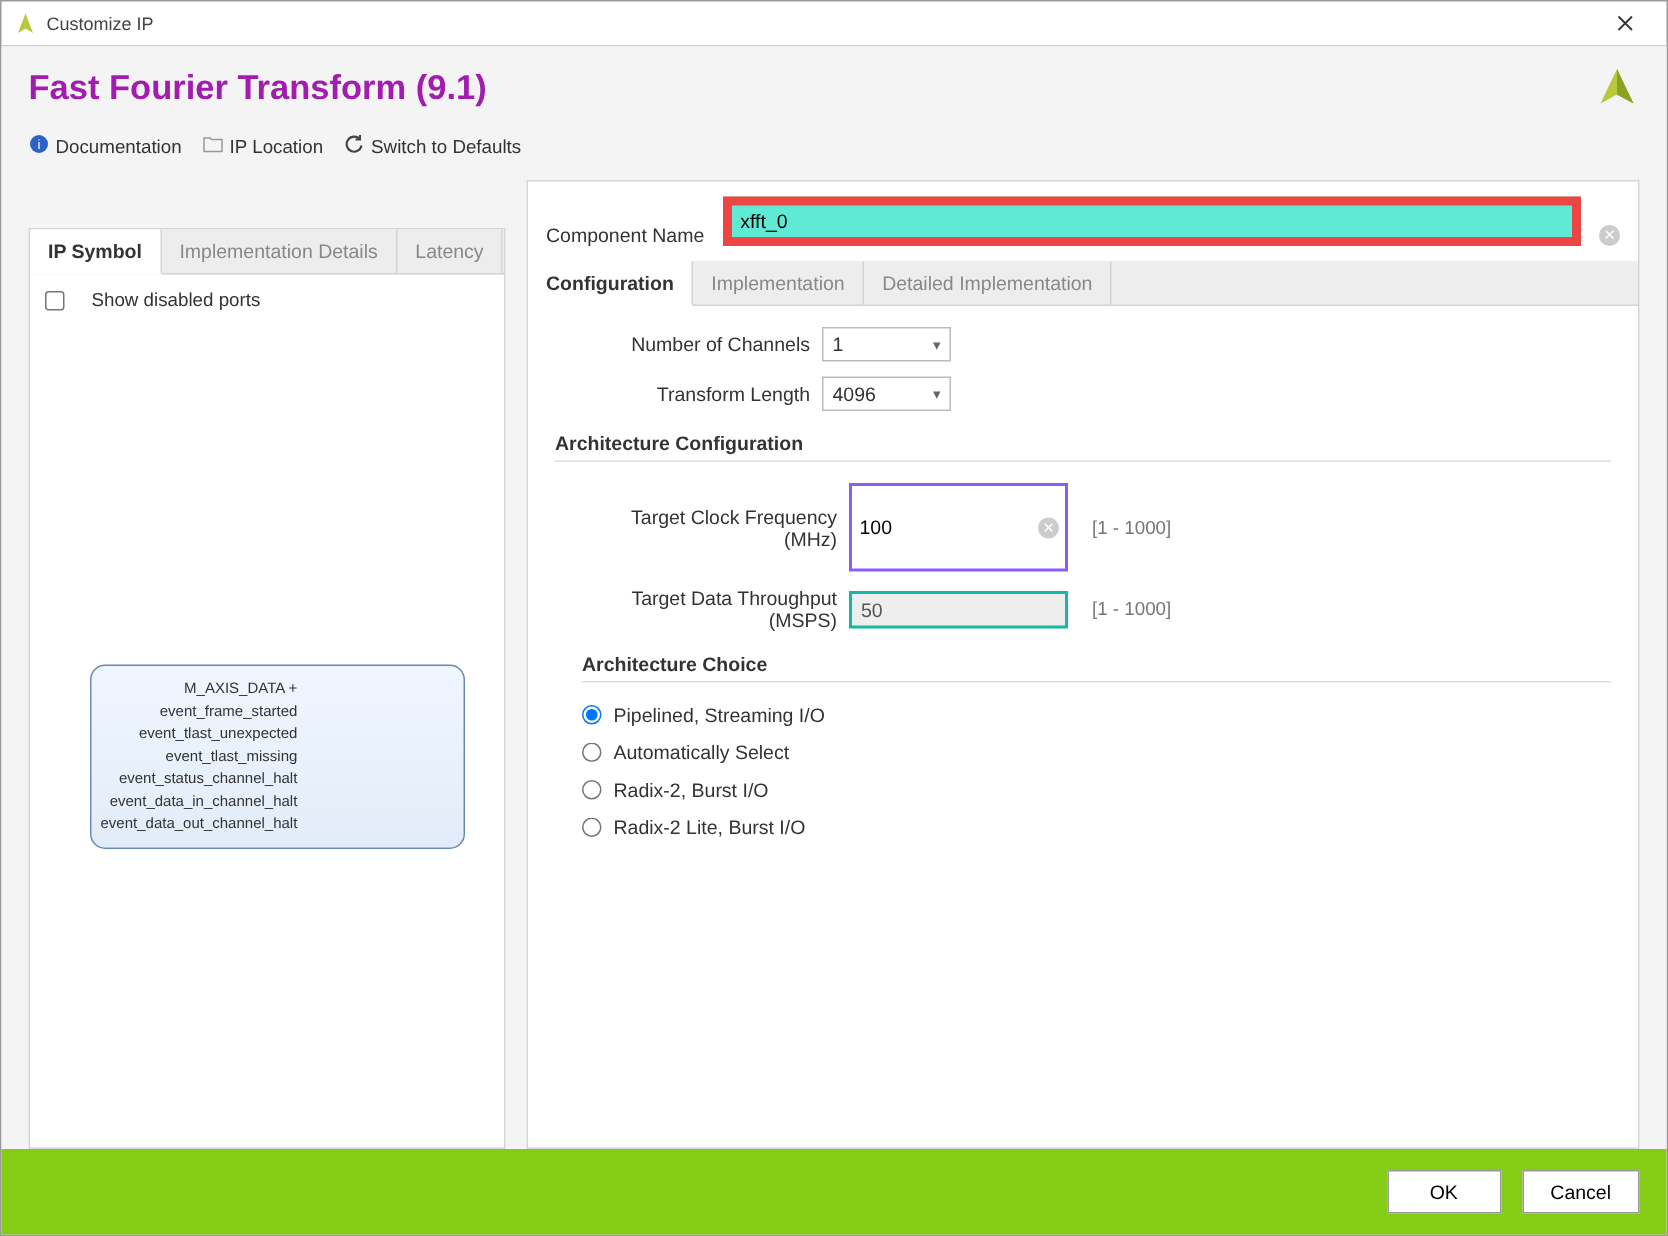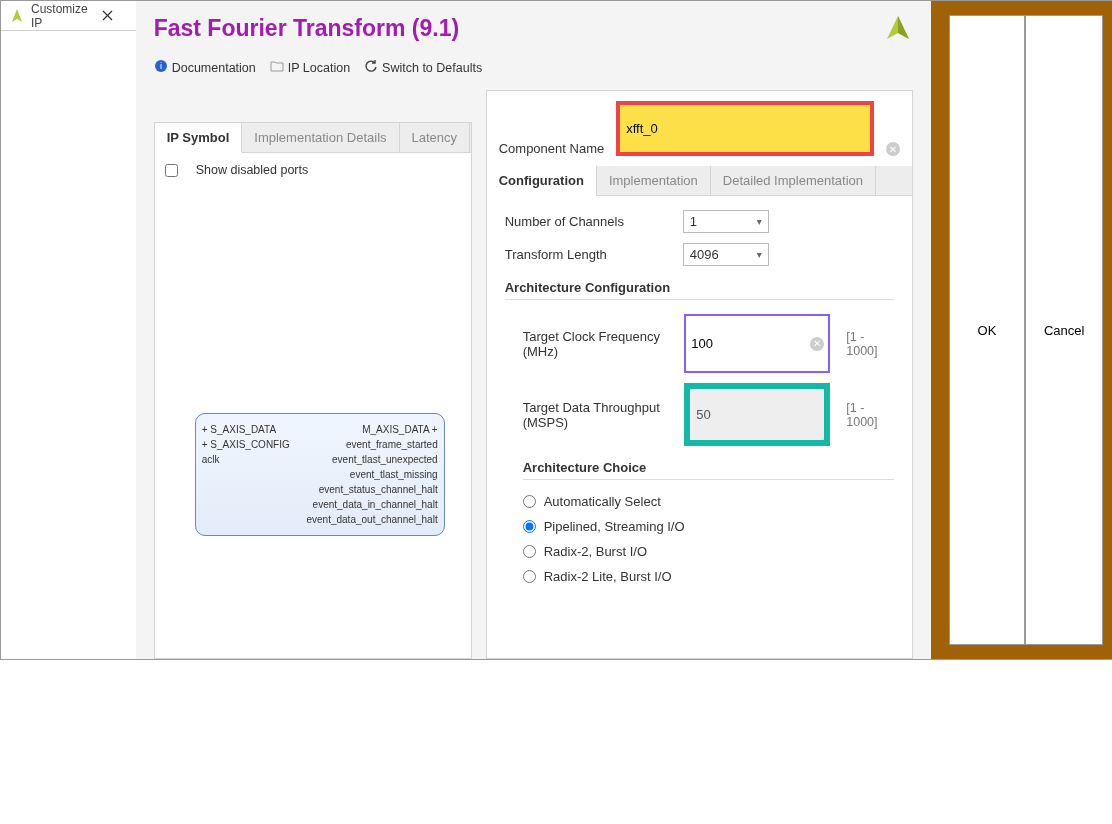--- a/index.html
+++ b/index.html
@@ -1,17 +1,17 @@
 <!DOCTYPE html>
 <html><head>
 <meta charset="utf-8">
 <style>
 * { box-sizing: border-box; margin: 0; padding: 0; font-family: "Segoe UI", Arial, sans-serif; }
 body { background: #fff; font-size: 13px; color: #333; }
-.window { width: 1112px; height: 660px; border: 1px solid #999; background: #fff; display: flex; flex-direction: row; }
+.window { width: 1112px; height: 824px; border: 1px solid #999; background: #fff; display: flex; flex-direction: column; }
 .titlebar { height: 30px; display: flex; align-items: center; padding: 0 8px; border-bottom: 1px solid #d0d0d0; }
 .titlebar-icon { width: 16px; height: 16px; margin-right: 6px; }
 .titlebar-text { flex: 1; font-size: 12px; color: #444; }
 .close-btn { width: 40px; height: 28px; display: flex; align-items: center; justify-content: center; cursor: pointer; }
 
 .main-area { flex: 1; display: flex; flex-direction: column; padding: 12px 18px 0 18px; background: #f4f4f4; }
 .header-row { display: flex; align-items: center; margin-bottom: 16px; }
 .ip-title { font-size: 23px; font-weight: bold; color: #a21caf; flex: 1; }
 .logo { width: 30px; height: 30px; }
 
@@ -32,38 +32,38 @@
 input[type=checkbox] { width: 13px; height: 13px; }
 
 .ip-block { position: absolute; top: 260px; left: 40px; width: 250px; border: 1px solid #6889b8; border-radius: 10px; background: linear-gradient(#f0f6ff,#e2ecf8); padding: 8px 6px; font-size: 10px; color: #333; }
 .ip-inner { display: flex; justify-content: space-between; }
 .ip-col-left { text-align: left; }
 .ip-col-right { text-align: right; }
 .ip-port { line-height: 15px; white-space: nowrap; }
 
 .comp-name-row { display: flex; align-items: flex-end; padding: 10px 12px; gap: 12px; }
 .comp-name-row label { font-size: 13px; color: #333; }
-.comp-name-input { flex: 1; padding: 16px 6px; border: 4px solid #ef4444; font-size: 13px; background:#fde047; }
+.comp-name-input { flex: 1; padding: 3px 6px; border: 6px solid #ef4444; font-size: 13px; background:#5eead4; }
 .clear-circ { width:14px; height:14px; border-radius:50%; background:#ccc; color:#fff; font-size:10px; display:flex;align-items:center;justify-content:center; cursor:pointer; }
 
 .config-body { padding: 14px 18px; overflow: auto; }
 .form-row { display: flex; align-items: center; margin-bottom: 10px; gap: 8px; }
-.form-label { width: 170px; font-size: 13px; }
+.form-label { width: 170px; font-size: 13px; text-align: right; }
 .select { width: 86px; padding: 3px 6px; border: 1px solid #bbb; background: #fff; position:relative; display:flex; justify-content:space-between; align-items:center; cursor:pointer; }
 .section-hdr { font-weight: 600; margin: 14px 0 4px 0; font-size: 13px; }
 .section-rule { border: none; border-top: 1px solid #ddd; margin-bottom: 14px; }
 .indent { margin-left: 18px; }
-.text-input { width: 146px; padding: 18px 6px; border: 6px solid #14b8a6; font-size: 13px; }
+.text-input { width: 146px; padding: 3px 6px; border: 2px solid #14b8a6; font-size: 13px; }
 .text-input.focused { border: 2px solid #8b5cf6; padding: 20px 5px; }
 .text-input.disabled { background: #eee; color:#555; }
 .hint { color: #777; font-size: 12.5px; margin-left: 8px; }
 .radio-row { display: flex; align-items: center; gap: 8px; margin-bottom: 10px; margin-left: 18px; }
 input[type=radio] { width:13px; height:13px; }
 
-.footer { padding: 14px 18px; display: flex; justify-content: flex-end; background:#a16207; }
+.footer { padding: 14px 18px; display: flex; justify-content: flex-end; gap: 14px; background:#84cc16; }
 .btn { min-width: 76px; padding: 6px 18px; border: 1px solid #999; background: #fff; cursor: pointer; font-size:13px; }
 
 .chev { font-size:10px; color:#666; }
 svg.pine { display:block; }
 </style>
 </head>
 <body>
 
 <div class="window">
 
@@ -125,25 +125,20 @@
           <div class="tab">Latency</div>
         </div>
         <div class="left-body">
           <label class="checkbox-row">
             <input type="checkbox" style="">
             <span>Show disabled ports</span>
           </label>
 
           <div class="ip-block">
             <div class="ip-inner">
-              <div class="ip-col-left">
-                <div class="ip-port">+ S_AXIS_DATA</div>
-                <div class="ip-port">+ S_AXIS_CONFIG</div>
-                <div class="ip-port">aclk</div>
-              </div>
               <div class="ip-col-right">
                 <div class="ip-port">M_AXIS_DATA +</div>
                 <div class="ip-port">event_frame_started</div>
                 <div class="ip-port">event_tlast_unexpected</div>
                 <div class="ip-port">event_tlast_missing</div>
                 <div class="ip-port">event_status_channel_halt</div>
                 <div class="ip-port">event_data_in_channel_halt</div>
                 <div class="ip-port">event_data_out_channel_halt</div>
               </div>
             </div>
@@ -197,26 +192,26 @@
           <div class="form-row indent">
             <span class="form-label">Target Data Throughput (MSPS)</span>
             <input class="text-input disabled" disabled="" value="50" style="">
             <span class="hint">[1 - 1000]</span>
           </div>
 
           <div class="section-hdr indent">Architecture Choice</div>
           <hr class="section-rule indent" style="margin-left:18px;">
 
           <label class="radio-row">
+            <input type="radio" name="arch" checked="" style="">
+            <span>Pipelined, Streaming I/O</span>
+          </label>
+          <label class="radio-row">
             <input type="radio" name="arch" style="">
             <span>Automatically Select</span>
-          </label>
-          <label class="radio-row">
-            <input type="radio" name="arch" checked="" style="">
-            <span>Pipelined, Streaming I/O</span>
           </label>
           <label class="radio-row">
             <input type="radio" name="arch" style="">
             <span>Radix-2, Burst I/O</span>
           </label>
           <label class="radio-row">
             <input type="radio" name="arch" style="">
             <span>Radix-2 Lite, Burst I/O</span>
           </label>
 

